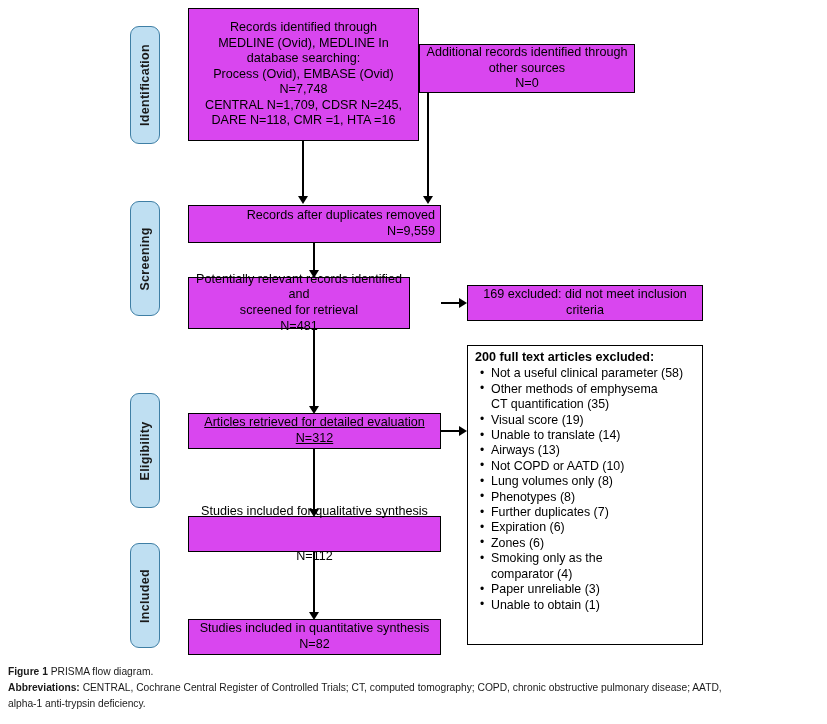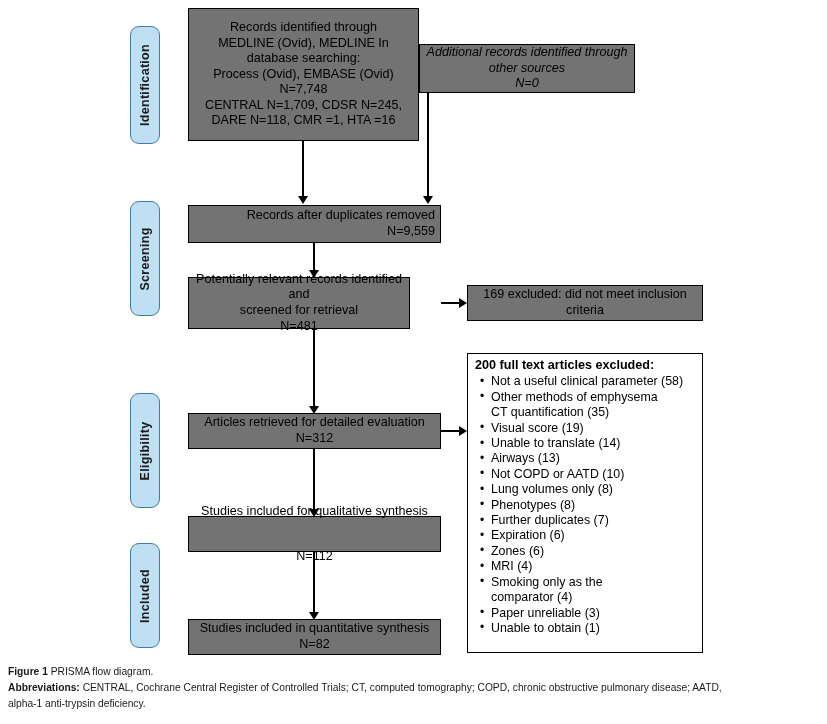--- a/index.html
+++ b/index.html
@@ -49,55 +49,54 @@
   #tab-identification { left: 130px; top: 26px;  height: 118px; }
   #tab-screening      { left: 130px; top: 201px; height: 115px; }
   #tab-eligibility    { left: 130px; top: 393px; height: 115px; }
   #tab-included       { left: 130px; top: 543px; height: 105px; }
 
   
   .box {
     position: absolute;
     box-sizing: border-box;
     border: 1.4px solid #000000;
-    background: #737373;
+    background: #d946ef;
     font-size: 12.6px;
     line-height: 15.6px;
     text-align: center;
     display: flex;
     flex-direction: column;
     justify-content: center;
     padding: 12px 5px;
   }
   .box .line { display: block; }
 
   #box-database     { left: 188px; top: 8px;   width: 231px; height: 133px; }
-  #box-additional   { left: 419px; top: 44px;  width: 216px; height: 49px; font-style: italic;  }
+  #box-additional   { left: 419px; top: 44px;  width: 216px; height: 49px;  }
   #box-duplicates   { left: 188px; top: 205px; width: 253px; height: 38px; align-items: flex-end;  }
   #box-screened     { left: 188px; top: 277px; width: 222px; height: 52px;  }
   #box-excluded-169 { left: 467px; top: 285px; width: 236px; height: 36px;  }
-  #box-retrieved    { left: 188px; top: 413px; width: 253px; height: 36px;  }
+  #box-retrieved    { left: 188px; top: 413px; width: 253px; height: 36px; text-decoration: underline;  }
   #box-qualitative  { left: 188px; top: 516px; width: 253px; height: 36px; gap: 29px;  }
   #box-quantitative { left: 188px; top: 619px; width: 253px; height: 36px;  }
 
   
   #box-fulltext-excluded {
     position: absolute;
     left: 467px;
     top: 345px;
     width: 236px;
     height: 300px;
     box-sizing: border-box;
     border: 1.4px solid #000000;
     background: #ffffff;
     padding: 4px 5px 4px 7px;
     font-size: 12.4px;
     line-height: 15.4px;
     text-align: left;
-    margin-top: 8px;
   }
   #box-fulltext-excluded .excl-title {
     font-weight: bold;
     display: block;
     margin-bottom: 1px;
     font-size: 12.6px;
   }
   #box-fulltext-excluded ul {
     margin: 0;
     padding: 0 0 0 16px;
@@ -256,21 +255,20 @@
       <li><span>Other methods of emphysema</span><span class="cont">CT quantification (35)</span></li>
       <li><span>Visual score (19)</span></li>
       <li><span>Unable to translate (14)</span></li>
       <li><span>Airways (13)</span></li>
       <li><span>Not COPD or AATD (10)</span></li>
       <li><span>Lung volumes only (8)</span></li>
       <li><span>Phenotypes (8)</span></li>
       <li><span>Further duplicates (7)</span></li>
       <li><span>Expiration (6)</span></li>
       <li><span>Zones (6)</span></li>
-      <li><span>MRI (4)</span></li>
       <li><span>Smoking only as the</span><span class="cont">comparator (4)</span></li>
       <li><span>Paper unreliable (3)</span></li>
       <li><span>Unable to obtain (1)</span></li>
     </ul>
   </div>
 
 </div>
 
 <div id="caption">
   <span class="cap-line">

